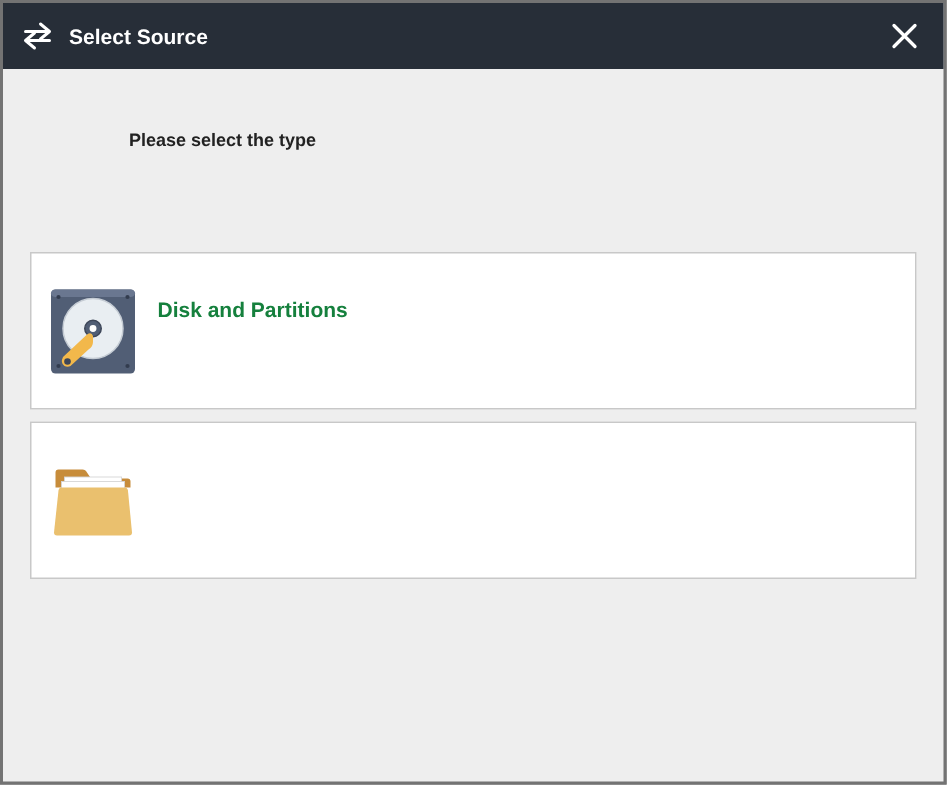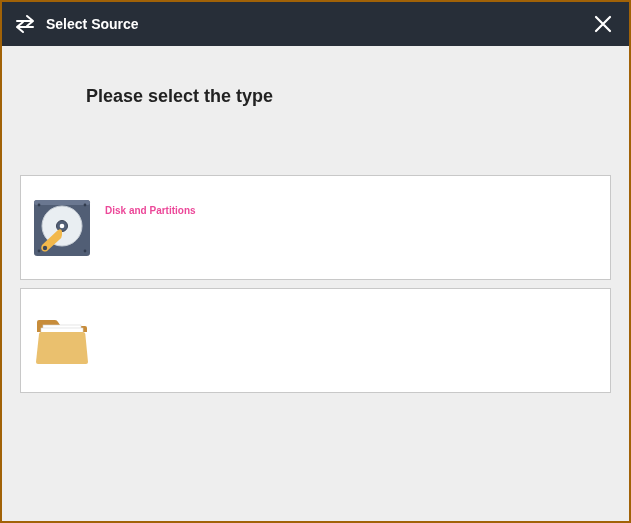--- a/index.html
+++ b/index.html
@@ -10,21 +10,21 @@
     body {
       font-family: Arial, Helvetica, sans-serif;
       background: #000;
       width: 631px;
       height: 523px;
       overflow: hidden;
     }
     .window {
       width: 631px;
       height: 523px;
-      border: 2px solid #a16207;
+      border: 2px solid #737373;
       background: #eeeeee;
       display: flex;
       flex-direction: column;
     }
     .titlebar {
       background: #272e38;
       height: 44px;
       display: flex;
       align-items: center;
       padding: 0 12px;
@@ -49,21 +49,21 @@
       display: flex;
       align-items: center;
       justify-content: center;
       cursor: pointer;
     }
     .content {
       flex: 1;
       padding: 18px;
     }
     .instruction {
-      font-size: 18px;
+      font-size: 12px;
       font-weight: bold;
       color: #222;
       margin: 22px 0 0 18px;
       padding-left: 48px;
     }
     .options {
       margin-top: 68px;
     }
     .option {
       background: #fff;
@@ -77,23 +77,23 @@
     }
     .option-icon {
       width: 62px;
       height: 62px;
       display: flex;
       align-items: center;
       justify-content: center;
       margin-right: 12px;
     }
     .option-label {
-      font-size: 10px;
+      font-size: 14px;
       font-weight: bold;
-      color: #ec4899;
+      color: #15803d;
       align-self: flex-start;
       margin-top: 29px;
     }
   </style>
 </head>
 <body>
 
 <div class="window">
   <div class="titlebar">
     <span class="titlebar-icon">

